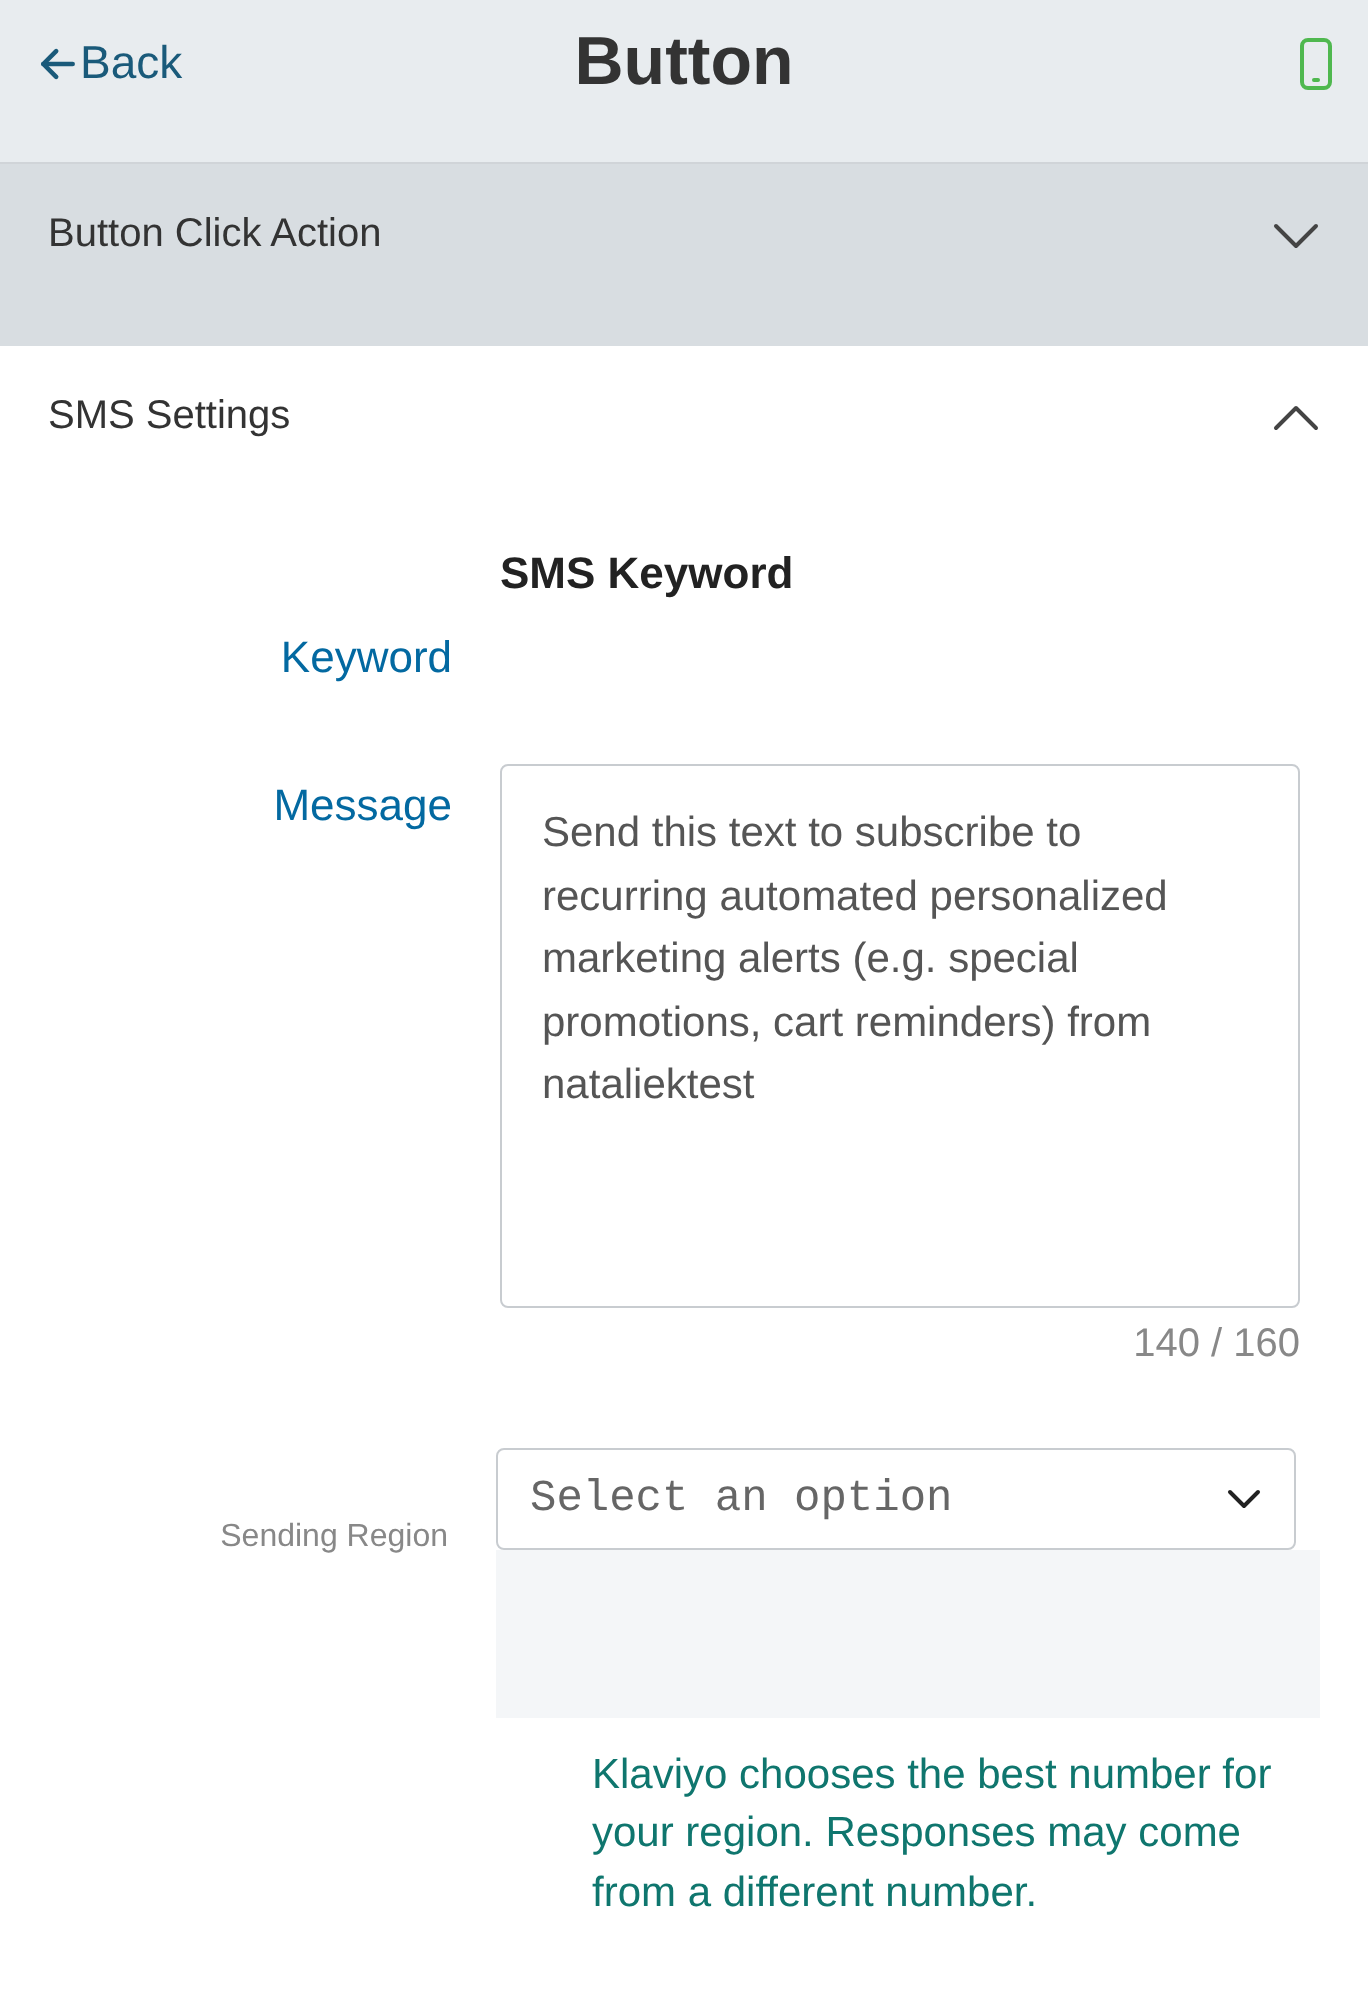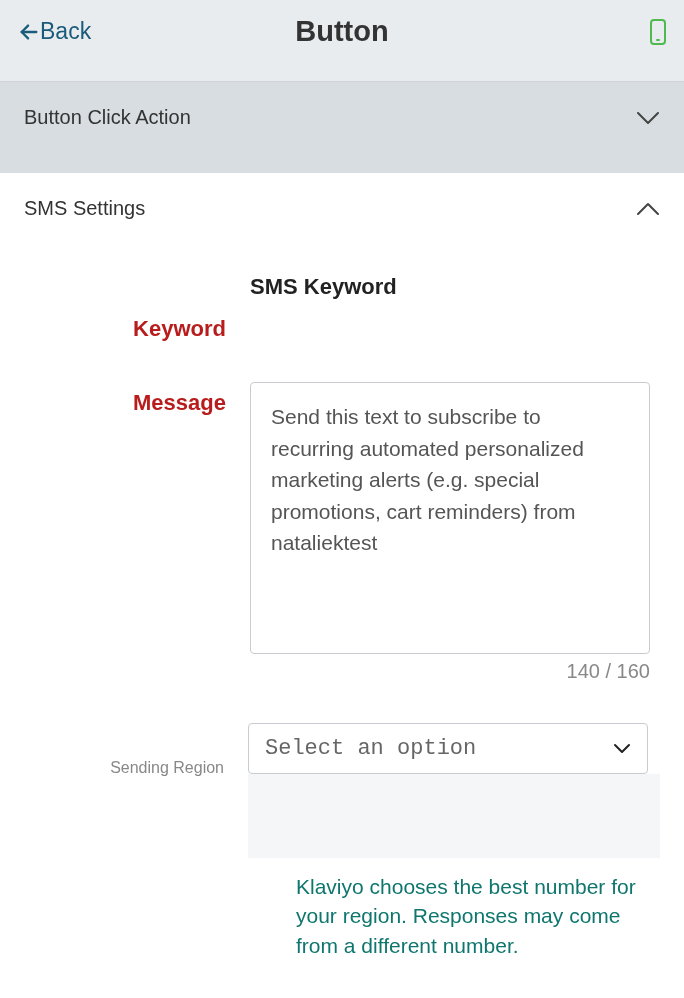--- a/index.html
+++ b/index.html
@@ -27,21 +27,21 @@
       gap: 0;
       color: #1a5a7a;
       font-size: 23px;
       cursor: pointer;
     }
     .back-arrow {
       width: 22px;
       height: 22px;
     }
     .header-title {
-      font-size: 29px;
+      font-size: 34px;
       font-weight: 700;
       color: #333;
       position: absolute;
       left: 50%;
       transform: translateX(-50%);
     }
     .phone-icon {
       width: 16px;
       height: 26px;
       border: 2px solid #4fb84f;
@@ -82,23 +82,22 @@
     .row {
       display: flex;
       align-items: flex-start;
       margin-bottom: 40px;
     }
     .row-label {
       width: 226px;
       text-align: right;
       padding-right: 24px;
       font-size: 22px;
-      color: #b91c1c;
+      color: #0369a1;
       padding-top: 42px;
-      font-weight: bold;
     }
     .row-label.top {
       padding-top: 8px;
     }
     .row-content {
       flex: 1;
       max-width: 400px;
     }
     .sub-label {
       font-size: 22px;

